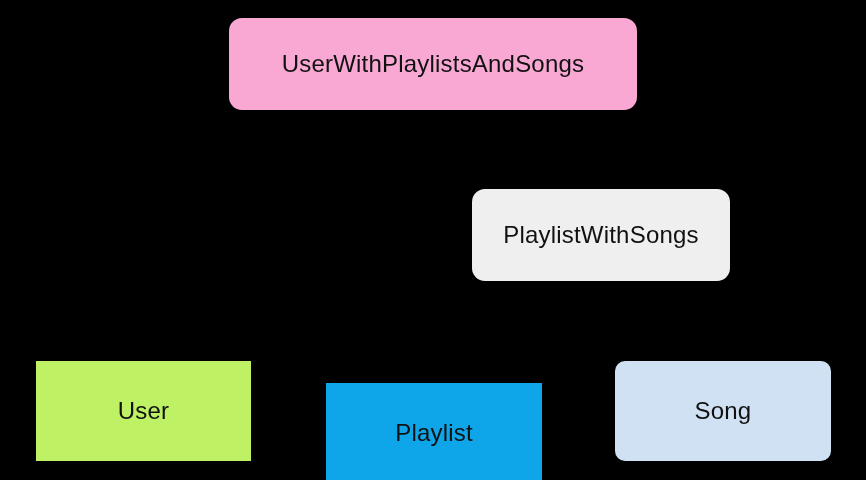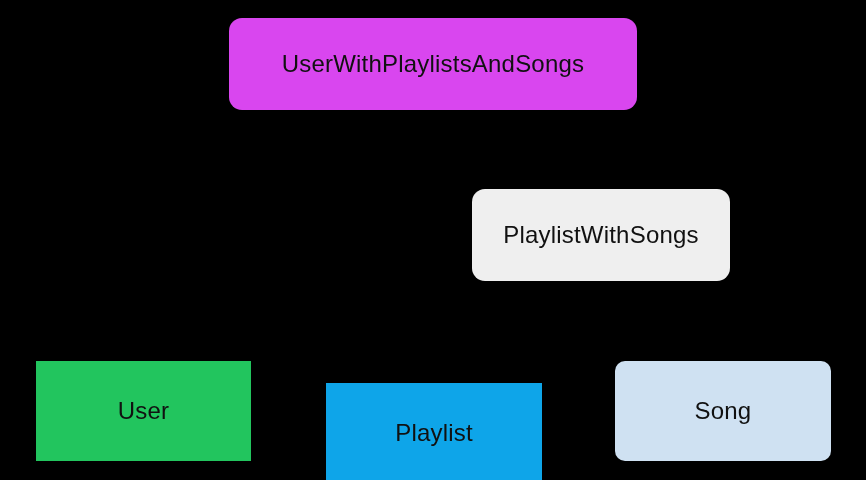--- a/index.html
+++ b/index.html
@@ -35,29 +35,29 @@
   #node-playlist-with-songs           { left: 472px; top: 189px; width: 258px; height: 92px; }
   #node-user                          { left: 36px;  top: 361px; width: 215px; height: 100px; }
   #node-playlist                      { left: 326px; top: 361px; width: 216px; height: 100px; }
   #node-song                          { left: 615px; top: 361px; width: 216px; height: 100px; border-radius: 10px; }
 </style>
 </head>
 <body>
 
 <div class="stage" style="background: rgb(0, 0, 0); color: rgb(17, 17, 17);">
 
-  <div class="node relation" id="node-user-with-playlists-and-songs" style="background: #d946ef;">
+  <div class="node relation" id="node-user-with-playlists-and-songs" style="background: #f9a8d4;">
     <span class="label">UserWithPlaylistsAndSongs</span>
   </div>
 
   <div class="node relation" id="node-playlist-with-songs" style="background: rgb(239, 239, 239);">
     <span class="label">PlaylistWithSongs</span>
   </div>
 
-  <div class="node entity" id="node-user" style="background: #22c55e;">
+  <div class="node entity" id="node-user" style="background: #bef264;">
     <span class="label">User</span>
   </div>
 
   <div class="node entity" id="node-playlist" style="background: #0ea5e9; margin-top: 22px;">
     <span class="label">Playlist</span>
   </div>
 
   <div class="node entity" id="node-song" style="background: rgb(207, 225, 242);">
     <span class="label">Song</span>
   </div>

